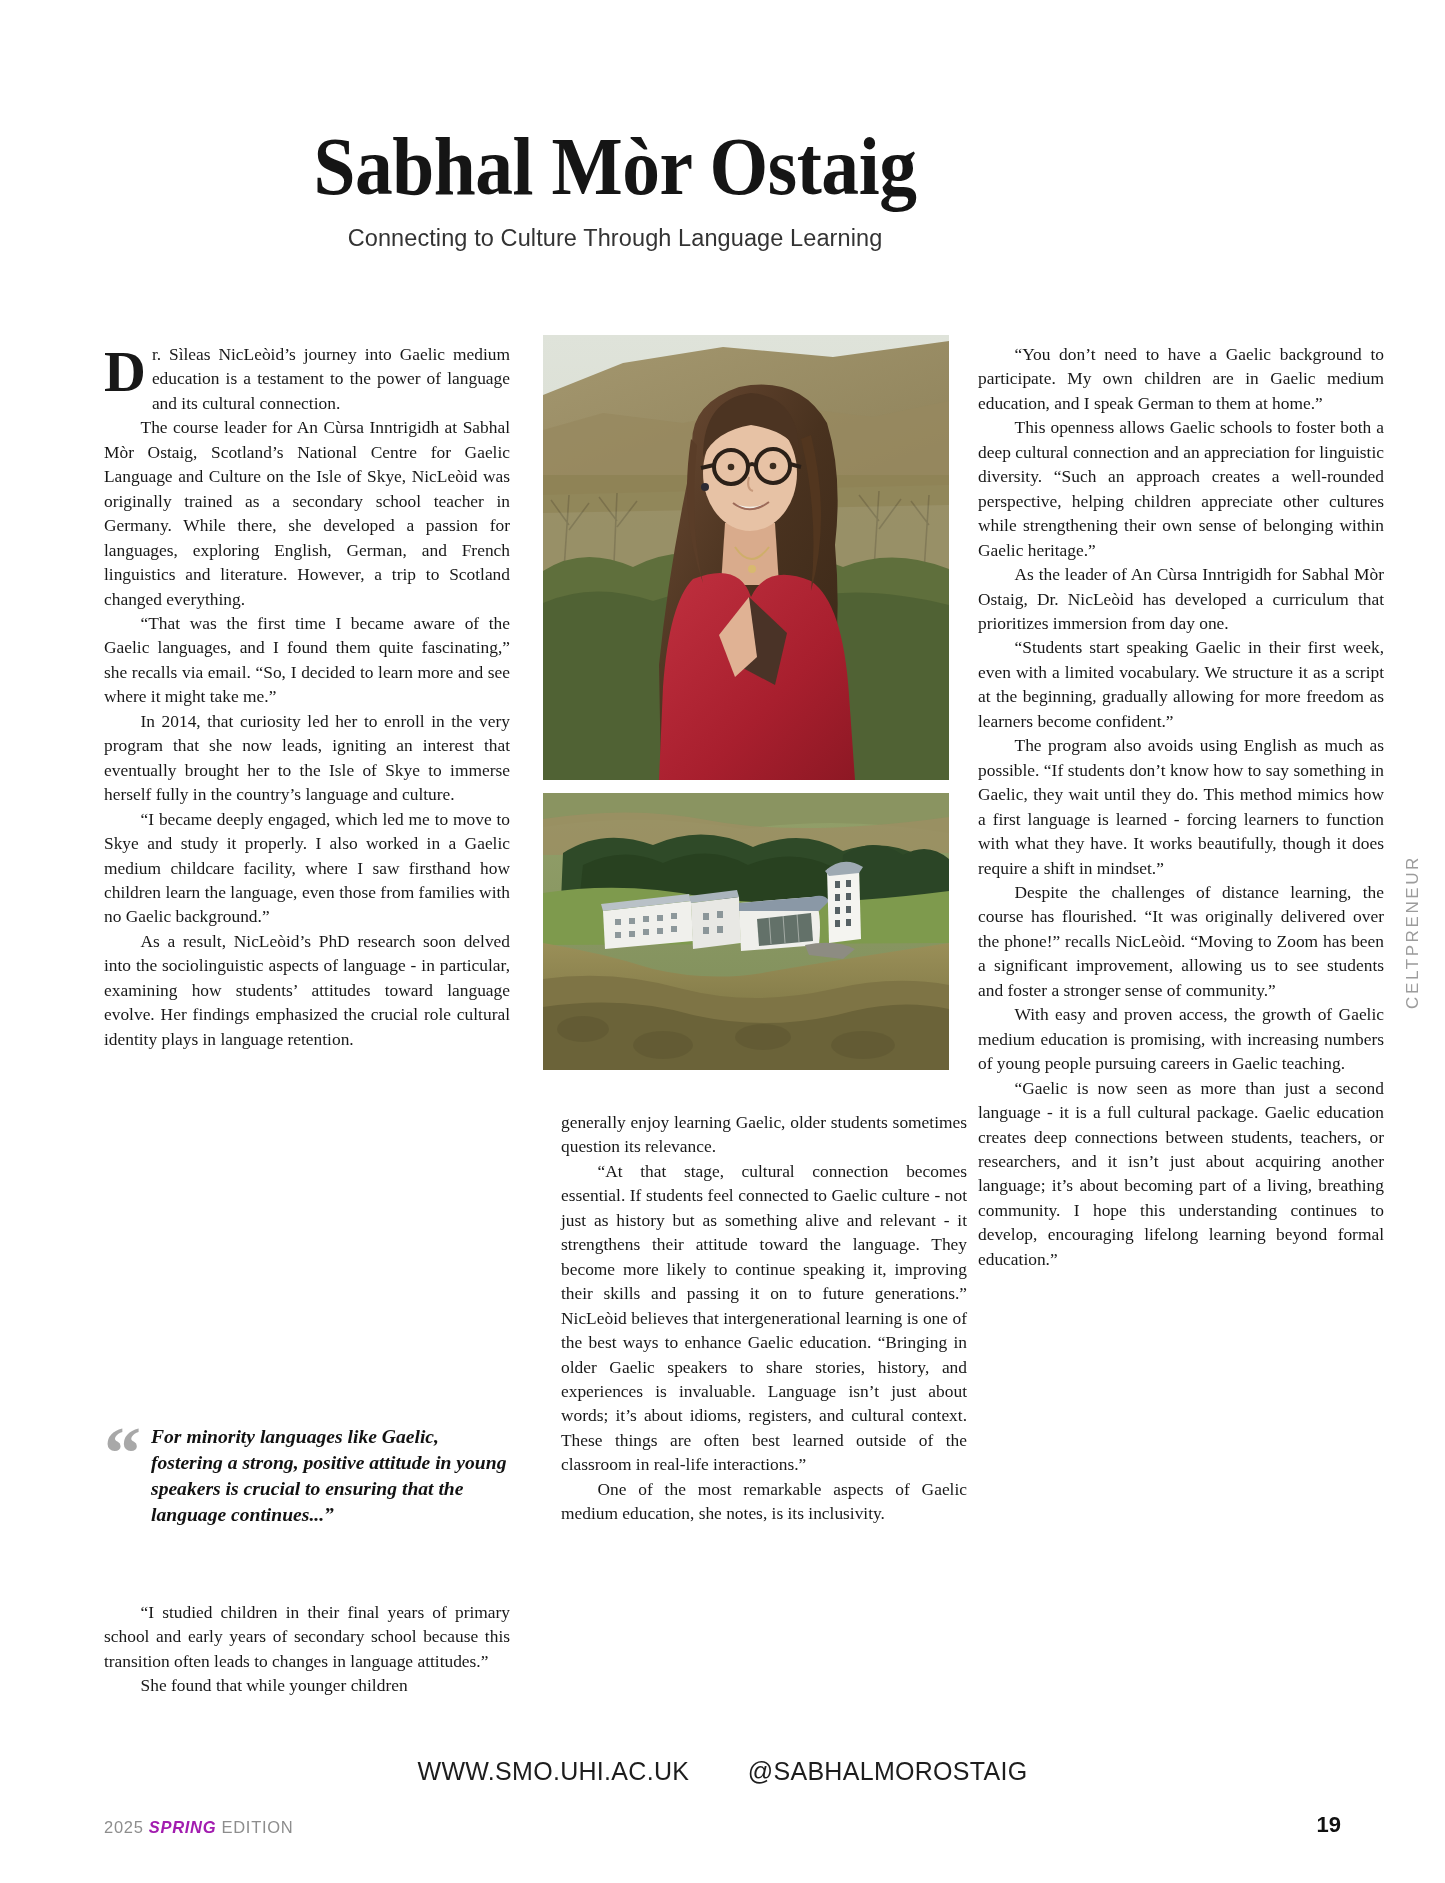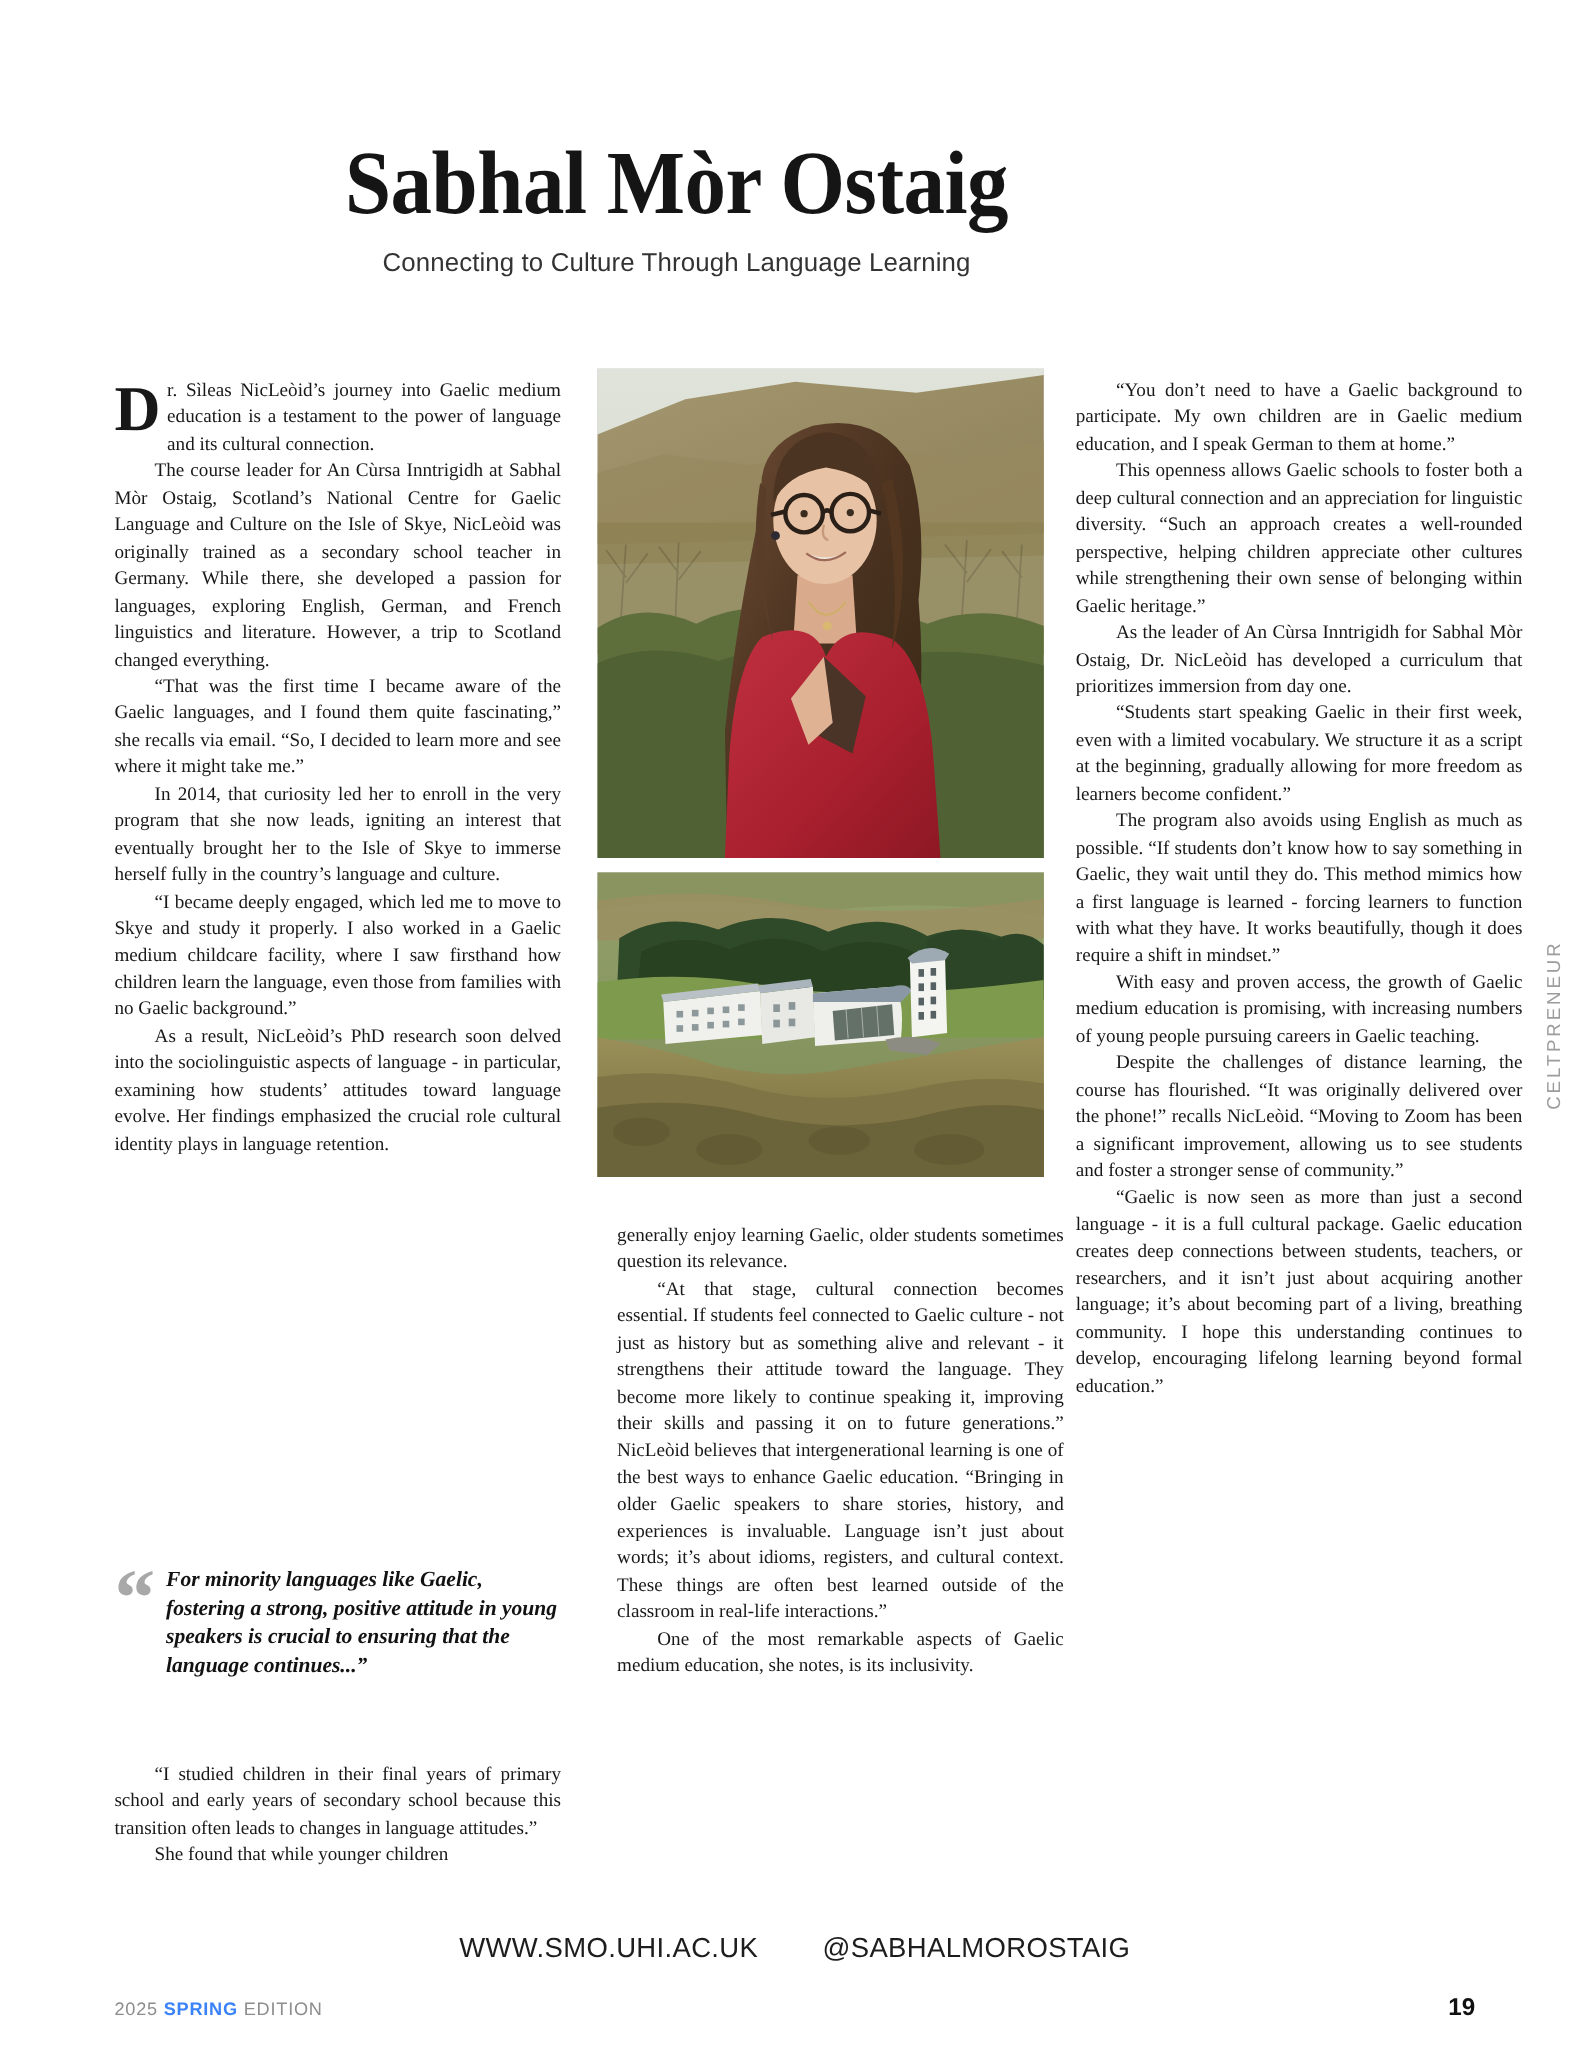--- a/index.html
+++ b/index.html
@@ -162,22 +162,23 @@
   .footer-edition {
     position: absolute;
     left: 104px;
     top: 1818px;
     font-family: "Liberation Sans", sans-serif;
     font-size: 16.5px;
     letter-spacing: 0.7px;
     color: #8d8d8d;
   }
   .footer-edition b {
-    font-weight: bold;
-    color: #3b82f6;
+    font-style: italic;
+    font-weight: bold;
+    color: #a21caf;
   }
 
   .page-number {
     position: absolute;
     right: 104px;
     top: 1812px;
     font-family: "Liberation Sans", sans-serif;
     font-size: 22px;
     font-weight: bold;
     color: #111111;
@@ -397,22 +398,22 @@
     <p>“At that stage, cultural connection becomes essential. If students feel connected to Gaelic culture - not just as history but as something alive and relevant - it strengthens their attitude toward the language. They become more likely to continue speaking it, improving their skills and passing it on to future generations.” NicLeòid believes that intergenerational learning is one of the best ways to enhance Gaelic education. “Bringing in older Gaelic speakers to share stories, history, and experiences is invaluable. Language isn’t just about words; it’s about idioms, registers, and cultural context. These things are often best learned outside of the classroom in real-life interactions.”</p>
     <p>One of the most remarkable aspects of Gaelic medium education, she notes, is its inclusivity.</p>
   </div>
 
   <div class="col" id="col3">
     <p>“You don’t need to have a Gaelic background to participate. My own children are in Gaelic medium education, and I speak German to them at home.”</p>
     <p>This openness allows Gaelic schools to foster both a deep cultural connection and an appreciation for linguistic diversity. “Such an approach creates a well-rounded perspective, helping children appreciate other cultures while strengthening their own sense of belonging within Gaelic heritage.”</p>
     <p>As the leader of An Cùrsa Inntrigidh for Sabhal Mòr Ostaig, Dr. NicLeòid has developed a curriculum that prioritizes immersion from day one.</p>
     <p>“Students start speaking Gaelic in their first week, even with a limited vocabulary. We structure it as a script at the beginning, gradually allowing for more freedom as learners become confident.”</p>
     <p>The program also avoids using English as much as possible. “If students don’t know how to say something in Gaelic, they wait until they do. This method mimics how a first language is learned - forcing learners to function with what they have. It works beautifully, though it does require a shift in mindset.”</p>
+    <p>Despite the challenges of distance learning, the course has flourished. “It was originally delivered over the phone!” recalls NicLeòid. “Moving to Zoom has been a significant improvement, allowing us to see students and foster a stronger sense of community.”</p>
     <p>With easy and proven access, the growth of Gaelic medium education is promising, with increasing numbers of young people pursuing careers in Gaelic teaching.</p>
-    <p>Despite the challenges of distance learning, the course has flourished. “It was originally delivered over the phone!” recalls NicLeòid. “Moving to Zoom has been a significant improvement, allowing us to see students and foster a stronger sense of community.”</p>
     <p>“Gaelic is now seen as more than just a second language - it is a full cultural package. Gaelic education creates deep connections between students, teachers, or researchers, and it isn’t just about acquiring another language; it’s about becoming part of a living, breathing community. I hope this understanding continues to develop, encouraging lifelong learning beyond formal education.”</p>
   </div>
 
   <div class="vertical-brand">CELTPRENEUR</div>
 
   <div class="footer-links">
     <span>WWW.SMO.UHI.AC.UK</span>
     <span class="fl-gap"></span>
     <span>@SABHALMOROSTAIG</span>
   </div>

